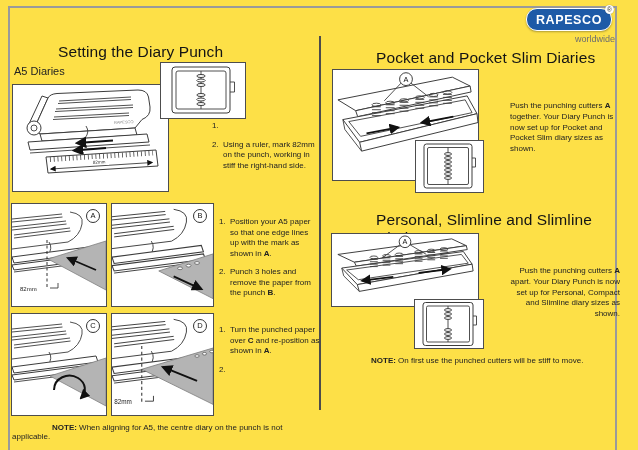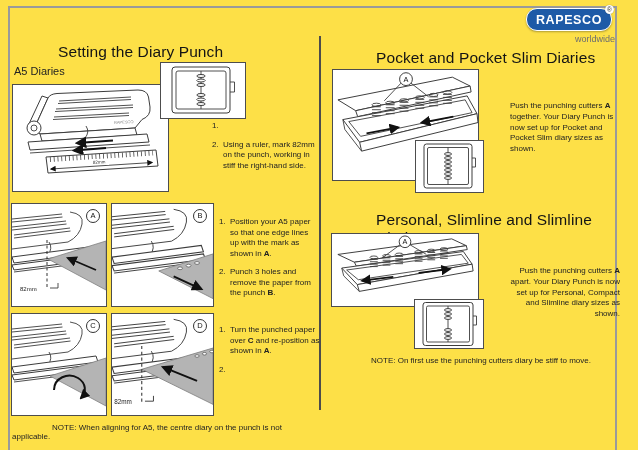--- a/index.html
+++ b/index.html
@@ -25,21 +25,21 @@
   .badge{position:absolute;top:5px;right:6px;width:12px;height:12px;border:1px solid #333;
          border-radius:50%;font-size:7.5px;line-height:12px;text-align:center;background:#fff;color:#111;}
   
   .steps{position:absolute;font-size:8px;line-height:1.32;color:#222;}
   .step{display:flex;margin-bottom:8px;}
   .stepnum{flex:none;width:11px;}
   .steptext{flex:1;}
   .steptext b{font-weight:bold;}
   .para{position:absolute;font-size:8px;line-height:1.35;color:#222;}
   .note{position:absolute;font-size:8px;color:#222;}
-  .note b{font-weight:normal;padding-left:40px;}
+  .note b{font-weight:bold;padding-left:40px;}
   
   svg{display:block;overflow:hidden;}
   .ln{fill:none;stroke:#3c3c3c;stroke-width:.9;}
   .lnw{fill:#fff;stroke:#3c3c3c;stroke-width:1;}
   .paper{fill:#b4b4b4;stroke:#808080;stroke-width:.8;}
   .hole{fill:#fff;stroke:#555;stroke-width:.7;}
   .arr{stroke:#111;stroke-width:1.8;}
   .arrc{fill:none;stroke:#111;stroke-width:2;}
   .dash{stroke:#333;stroke-width:1;stroke-dasharray:3,2.5;}
   .t6{font-size:6px;fill:#222;font-family:"Liberation Sans",sans-serif;}
@@ -361,15 +361,15 @@
       <ellipse class="lnw" cx="33" cy="18" rx="3.5" ry="1.4"></ellipse>
       <ellipse class="lnw" cx="33" cy="30" rx="3.5" ry="1.4"></ellipse>
       <ellipse class="lnw" cx="33" cy="34" rx="3.5" ry="1.4"></ellipse>
       <ellipse class="lnw" cx="33" cy="38" rx="3.5" ry="1.4"></ellipse>
     </svg>
   </div>
 
   <div class="para" style="left:510px;top:266px;width:110px;text-align:right;"><span>Push the punching cutters </span><b>A</b><span> apart. Your Diary Punch is now set up for Personal, Compact and Slimline diary sizes as shown.</span></div>
 
   <div class="note" style="left:331px;top:356px;width:280px;">
-    <b>NOTE:</b><span> On first use the punching cutters diary be stiff to move.</span>
+    <b>NOTE:</b><span> On first use the punched cutters will be stiff to move.</span>
   </div>
 </div>
 
 </body></html>

